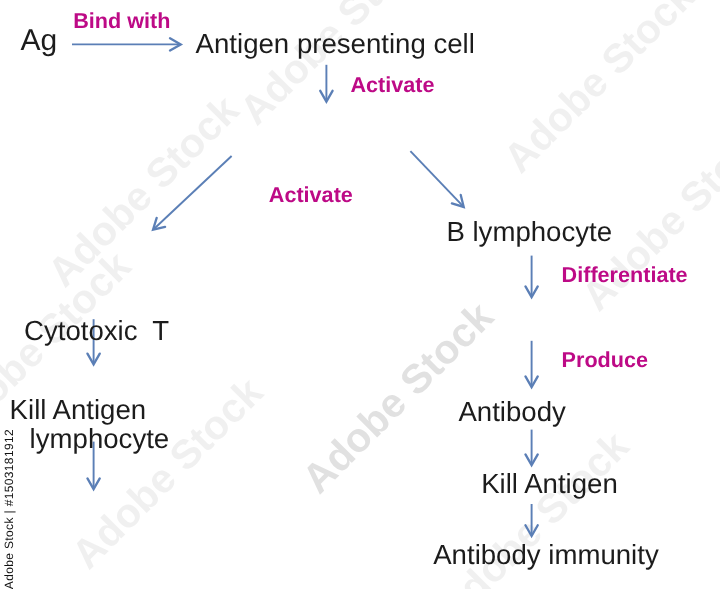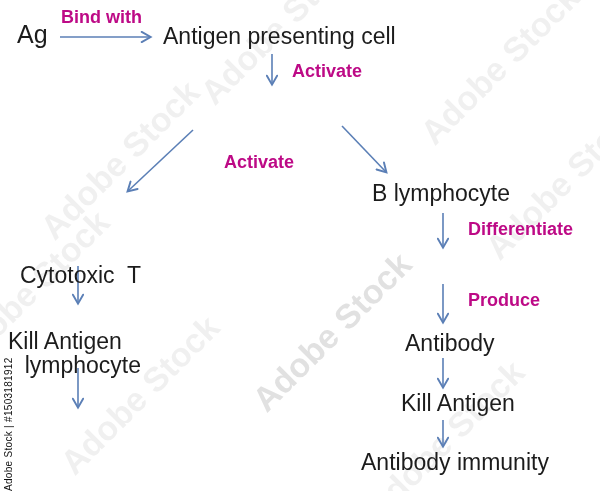--- a/index.html
+++ b/index.html
@@ -93,21 +93,21 @@
 
   <div class="node node-lg" style="left:17px;  top:19px;">Ag</div>
   <div class="node" style="left:163px; top:21px;">Antigen presenting cell</div>
 
   <div class="node" style="left:20px; top:200px;text-align:right;">
     <div>Cytotoxic  T</div>
     <div>lymphocyte</div>
   </div>
 
   <div class="node" style="left:372px; top:178px;">B lymphocyte</div>
-  <div class="node" style="left:405px; top:328px;text-align:right;">Antibody</div>
+  <div class="node" style="left:382px; top:328px;text-align:right;">Antibody</div>
   <div class="node" style="left:8px;   top:326px;">Kill Antigen</div>
   <div class="node" style="left:401px; top:388px;">Kill Antigen</div>
 
   <div class="node" style="left:5px; top:432px;">
     
     
   </div>
 
   <div class="node" style="left:361px; top:447px;">Antibody immunity</div>
 

